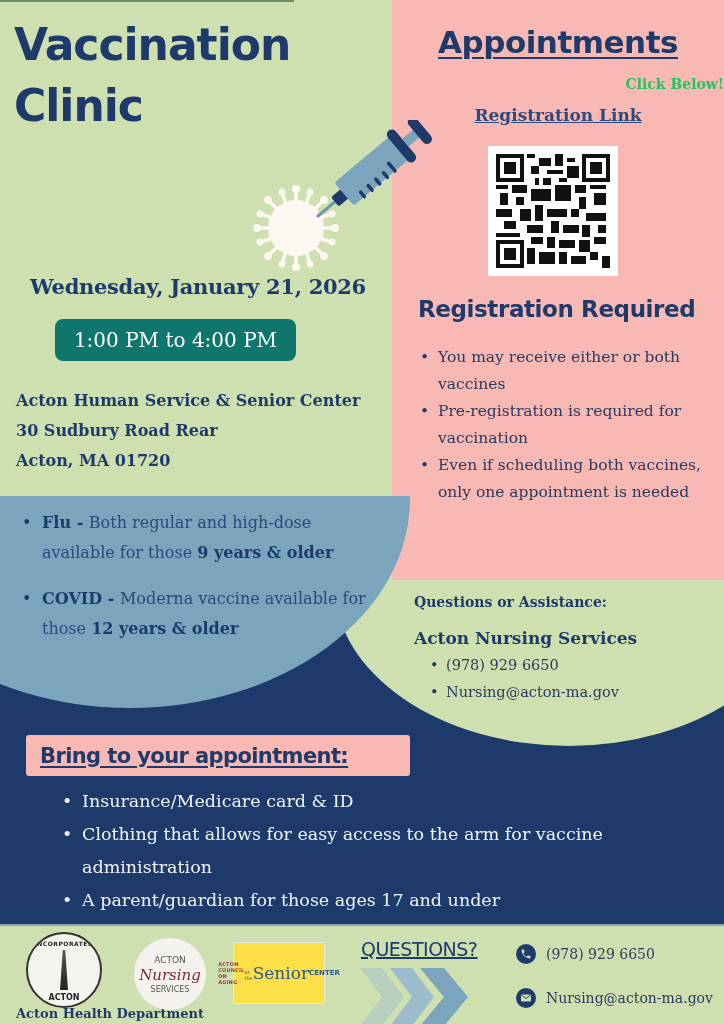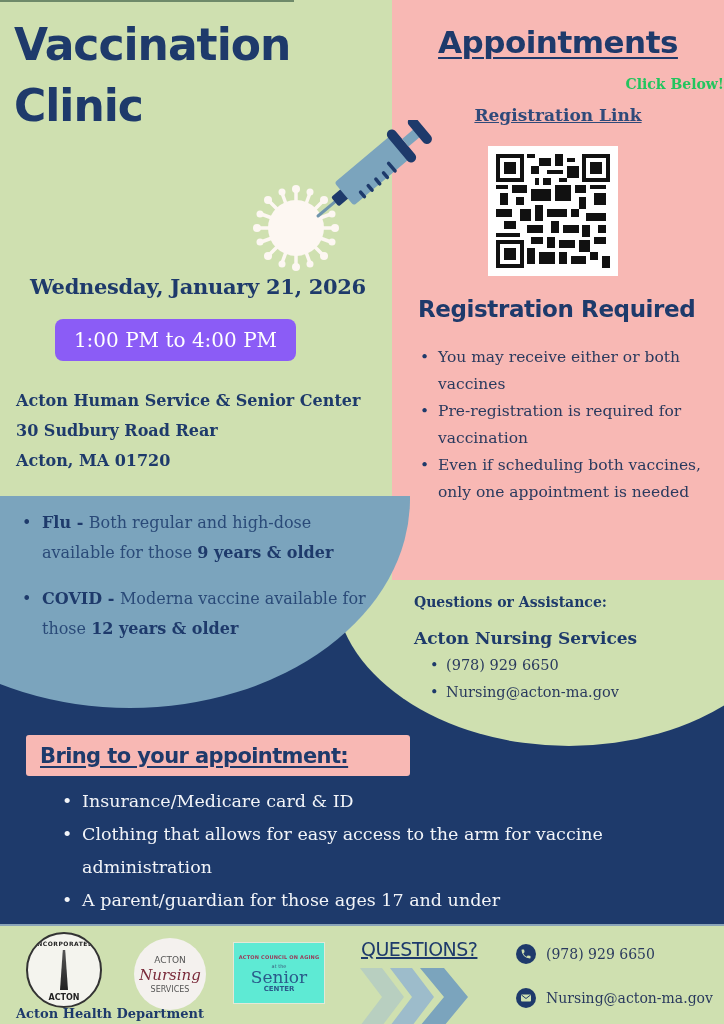--- a/index.html
+++ b/index.html
@@ -15,21 +15,21 @@
   #top-rule { left: 0; top: 0; width: 294px; height: 2px; background: #6f8a6a; }
 
   
   #title { position: absolute; left: 14px; top: 14px; width: 370px; font-family: "DejaVu Sans", sans-serif; font-weight: 900; font-size: 44px; line-height: 61px; color: #1e3a6b; letter-spacing: -1px; }
   #title span { display: block; }
 
   
   #illustration { position: absolute; left: 252px; top: 120px; width: 180px; height: 160px; }
 
   #date { position: absolute; left: 30px; top: 274px; font-size: 21px; font-weight: bold; color: #1e3a6b; letter-spacing: -0.3px; }
-  #time-pill { position: absolute; left: 55px; top: 319px; width: 241px; height: 42px; border-radius: 8px; background: #8b5cf6; color: #fff; font-size: 20px; display: flex; align-items: center; justify-content: center; }
+  #time-pill { position: absolute; left: 55px; top: 319px; width: 241px; height: 42px; border-radius: 8px; background: #0f766e; color: #fff; font-size: 20px; display: flex; align-items: center; justify-content: center; }
 
   #location { position: absolute; left: 16px; top: 386px; font-size: 16px; font-weight: bold; line-height: 30px; color: #1e3a6b; }
   #location div { white-space: nowrap; }
 
   
   #vaccine-list { position: absolute; left: 22px; top: 508px; width: 350px; list-style: none; font-size: 16px; line-height: 30px; color: #2a4a78; }
   #vaccine-list li { position: relative; padding-left: 20px; margin-bottom: 16px; }
   #vaccine-list li::before { content: "•"; position: absolute; left: 0; top: 0; color: #1e3a6b; }
   #vaccine-list b { color: #1e3a6b; margin-top: 21px; }
 
@@ -64,21 +64,21 @@
   #seal .seal-top { font-family: "DejaVu Sans", sans-serif; font-size: 6px; font-weight: bold; color: #222; letter-spacing: 0.5px; }
   #seal .seal-monument { width: 8px; height: 40px; background: linear-gradient(#555, #222); clip-path: polygon(35% 0, 65% 0, 100% 100%, 0 100%); }
   #seal .seal-bottom { font-family: "DejaVu Sans", sans-serif; font-size: 8px; font-weight: bold; color: #222; }
   #health-dept { position: absolute; left: 16px; top: 80px; font-size: 13px; font-weight: bold; color: #1e3a6b; }
 
   #nursing-logo { position: absolute; left: 134px; top: 12px; width: 72px; height: 72px; border-radius: 50%; background: #f4f1ee; display: flex; flex-direction: column; align-items: center; justify-content: center; }
   #nursing-logo .n1 { font-family: "DejaVu Sans", sans-serif; font-size: 9px; color: #555; }
   #nursing-logo .n2 { font-family: "DejaVu Serif", serif; font-style: italic; font-size: 15px; color: #7a2a3a; margin: 1px 0; }
   #nursing-logo .n3 { font-family: "DejaVu Sans", sans-serif; font-size: 8px; color: #555; }
 
-  #senior-logo { position: absolute; left: 233px; top: 16px; width: 92px; height: 62px; background: #5eead4; border: 1px solid #e4e8d8; display: flex; flex-direction: column; align-items: center; justify-content: center; }
+  #senior-logo { position: absolute; left: 233px; top: 16px; width: 92px; height: 62px; background: #fde047; border: 1px solid #e4e8d8; display: flex; flex-direction: row; align-items: center; justify-content: center; }
   #senior-logo .s1 { font-family: "DejaVu Sans", sans-serif; font-size: 5px; color: #9a3a5a; font-weight: bold; letter-spacing: 0.2px; }
   #senior-logo .s2 { font-family: "DejaVu Sans", sans-serif; font-size: 5px; color: #3a5a7a; margin-top: 3px; }
   #senior-logo .s3 { font-family: "DejaVu Serif", serif; font-size: 17px; color: #2a5a8a; line-height: 16px; }
   #senior-logo .s4 { font-family: "DejaVu Sans", sans-serif; font-size: 7px; font-weight: bold; color: #2a5a8a; }
 
   #questions-label { position: absolute; left: 361px; top: 12px; font-family: "DejaVu Sans", sans-serif; font-weight: 400; font-size: 19px; color: #1e3a6b; text-decoration: underline; text-decoration-thickness: 2px; letter-spacing: -0.5px; }
   #chevrons { position: absolute; left: 360px; top: 42px; width: 110px; height: 58px; }
 
   .contact-row { position: absolute; left: 516px; display: flex; align-items: center; font-size: 14px; color: #2a3a5e; }
   .contact-row .ic { width: 20px; height: 20px; border-radius: 50%; background: #1e3a6b; display: inline-flex; align-items: center; justify-content: center; margin-right: 10px; }

